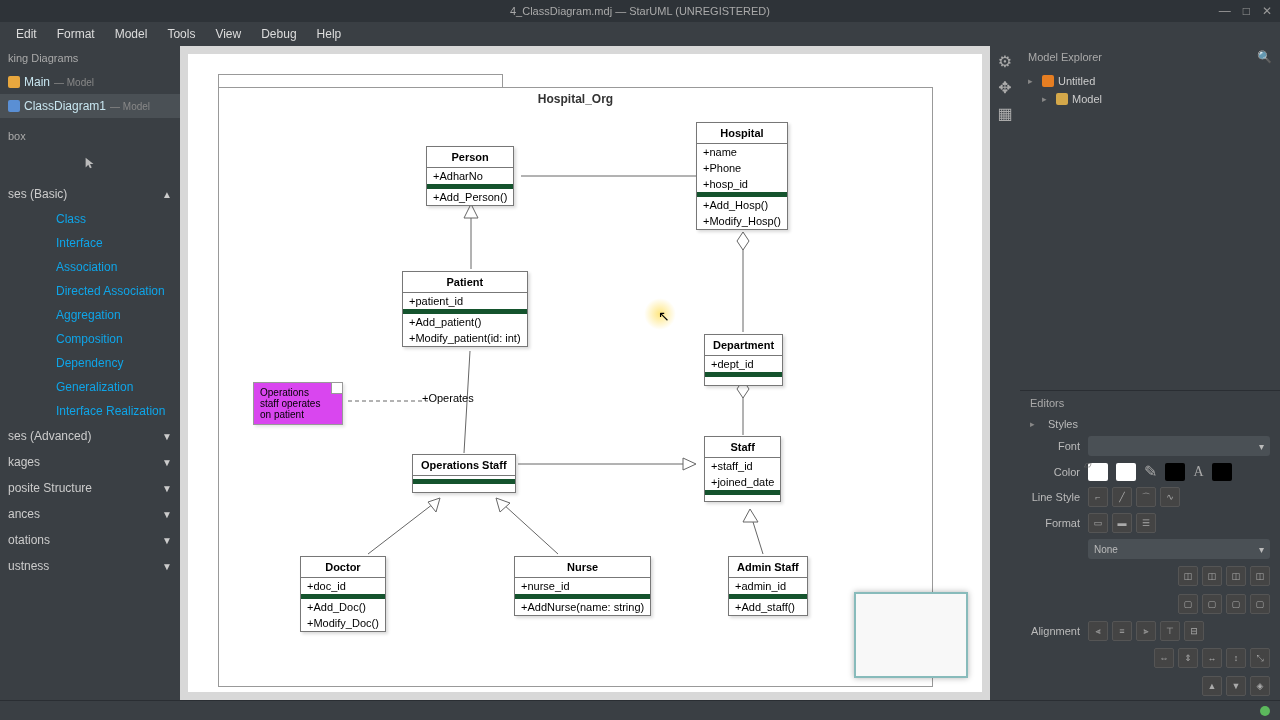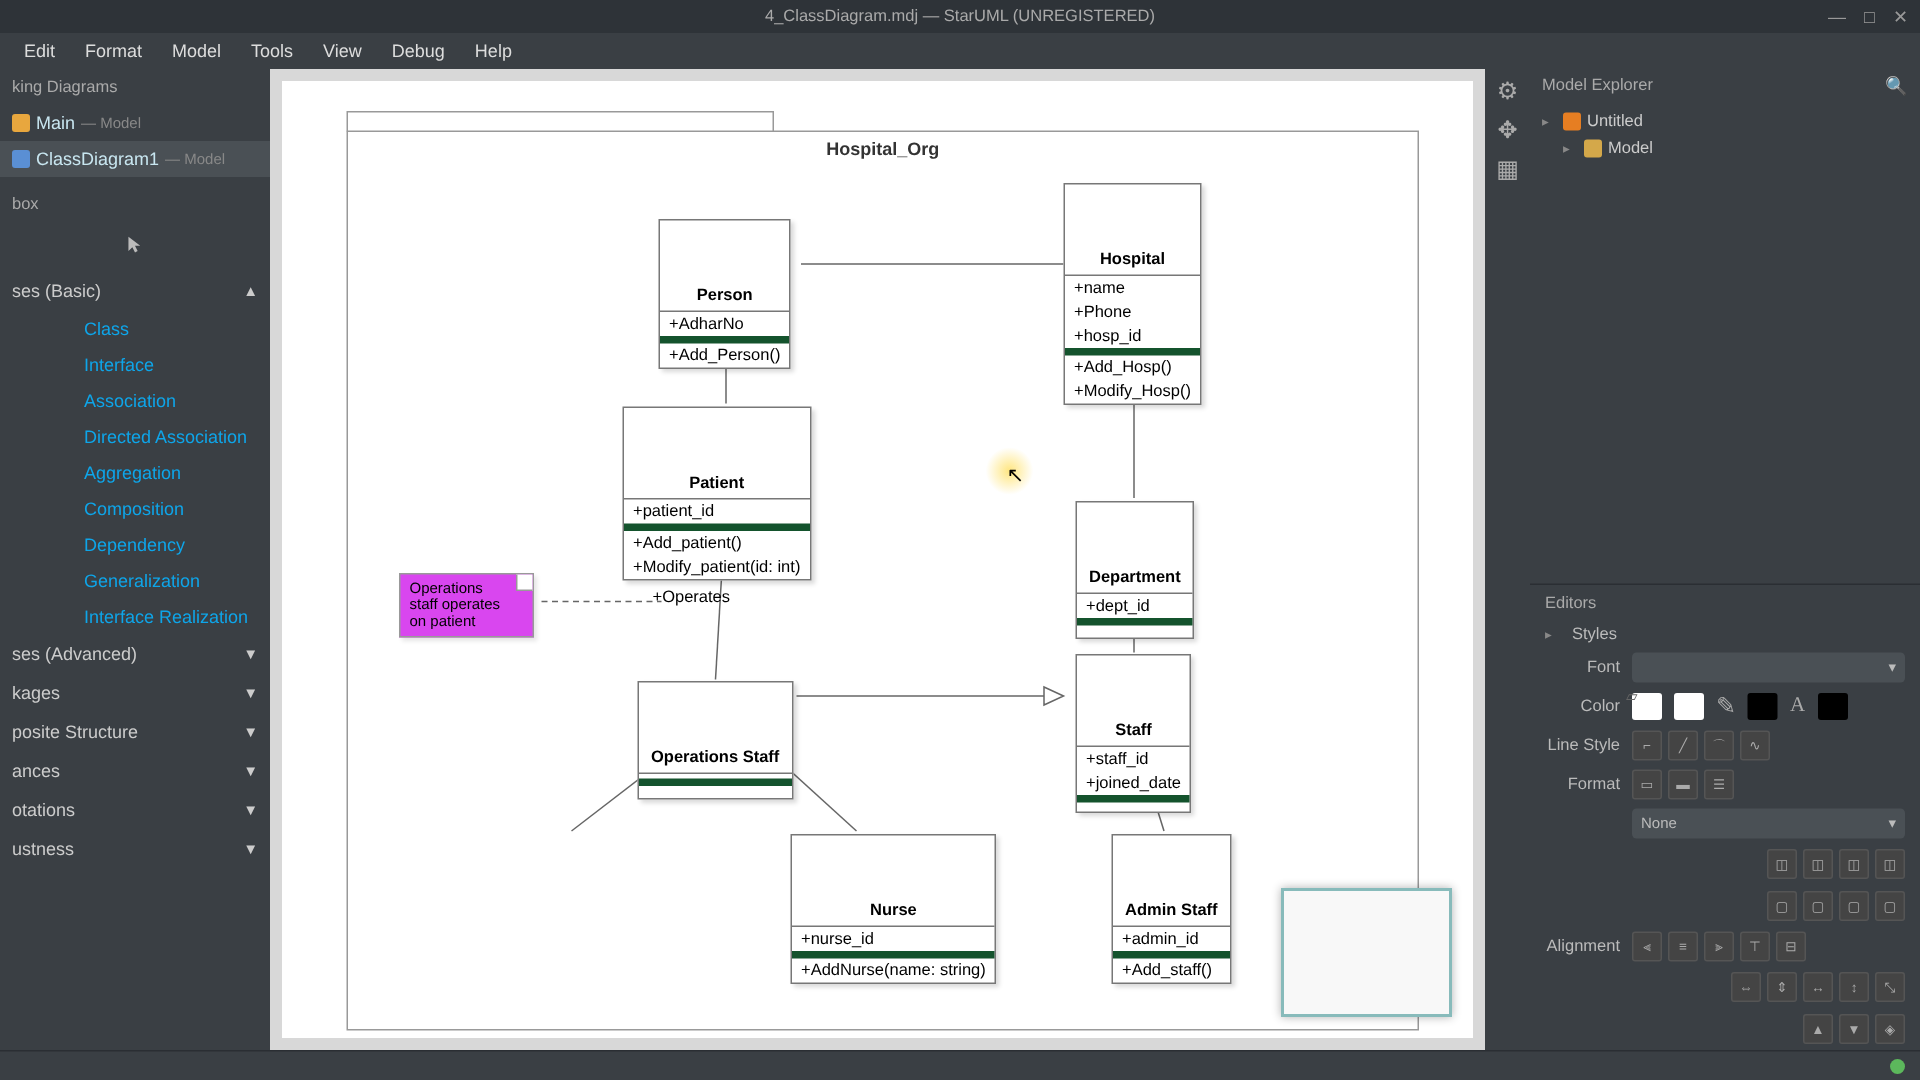--- a/index.html
+++ b/index.html
@@ -26,28 +26,28 @@
 
 .toolbox-header { padding: 6px 8px; font-size: 11px; color: #aaa; margin-top: 6px; }
 .toolbox-cursor { padding: 8px; text-align: center; }
 .toolbox-cursor svg { width: 14px; height: 14px; }
 .toolbox-section { padding: 6px 8px; display: flex; justify-content: space-between; align-items: center; cursor: pointer; color: #ccc; }
 .toolbox-section .arrow { font-size: 10px; }
 .toolbox-item { padding: 5px 8px; cursor: pointer; color: #0ea5e9; margin-left: 48px; }
 
 .canvas-container { flex: 1; background: #d8d8d8; position: relative; overflow: hidden; }
 .canvas { position: absolute; top: 8px; left: 8px; right: 8px; bottom: 8px; background: #fff; }
-.canvas-inner { position: absolute; top: 0; left: 43px; width: 800px; height: 640px; text-decoration: underline; }
+.canvas-inner { position: absolute; top: 0; left: 30px; width: 800px; height: 640px; text-decoration: underline; }
 
 .package-outer { position: absolute; top: 20px; left: 0; width: 285px; height: 14px; border: 1px solid #999; background: #fff; z-index: 1; }
 .package-frame { position: absolute; top: 33px; left: 0; width: 715px; height: 600px; border: 1px solid #999; background: #fff; }
 .package-title { position: absolute; top: 38px; left: 0; width: 715px; text-align: center; font-size: 12px; font-weight: bold; color: #333; }
 
 .uml-class { position: absolute; border: 1px solid #777; background: #fff; box-shadow: 2px 2px 3px rgba(0,0,0,0.15); font-size: 11px; }
-.uml-class-name { padding: 4px 8px; text-align: center; font-weight: bold; border-bottom: 1px solid #777; margin-top: 40px; }
+.uml-class-name { padding: 4px 8px; text-align: center; font-weight: bold; border-bottom: 1px solid #777; }
 .uml-class-attrs { border-bottom: 5px solid #14532d; }
 .uml-class-attrs div, .uml-class-ops div { padding: 2px 6px; }
 .uml-class-ops div { padding: 2px 6px; }
 .cursor-highlight { position: absolute; width: 32px; height: 32px; background: radial-gradient(circle, #ffe680 0%, rgba(255,230,128,0) 70%); border-radius: 50%; z-index: 100; }
 .cursor-arrow { position: absolute; z-index: 101; font-size: 14px; }
 
 .note { position: absolute; border: 1px solid #999; background: #d946ef; font-size: 10px; padding: 4px 6px; box-shadow: 2px 2px 3px rgba(0,0,0,0.1); }
 .note::after { content: ''; position: absolute; top: 0; right: 0; width: 10px; height: 10px; border-left: 1px solid #999; border-bottom: 1px solid #999; background: #fff; }
 
 .minimap { position: absolute; bottom: 14px; right: 14px; width: 114px; height: 86px; border: 2px solid #8bb; background: #f8f8f8; box-shadow: 0 0 6px rgba(0,0,0,0.3); }
@@ -247,20 +247,30 @@
 
         <div class="uml-class" style="top:382px; left:486px;">
           <div class="uml-class-name">Staff</div>
           <div class="uml-class-attrs">
             <div>+staff_id</div>
             <div>+joined_date</div>
           </div>
           <div class="uml-class-ops" style="min-height:6px;"></div>
         </div>
 
+        <div class="uml-class" style="top:502px; left:82px;">
+          <div class="uml-class-name">Doctor</div>
+          <div class="uml-class-attrs">
+              <div>+doc_id</div>
+            </div>
+          <div class="uml-class-ops">
+            <div>+Add_Doc()</div>
+            <div>+Modify_Doc()</div>
+          </div>
+        </div>
 
         <div class="uml-class" style="top:502px; left:296px;">
           <div class="uml-class-name">Nurse</div>
           <div class="uml-class-attrs">
               <div>+nurse_id</div>
             </div>
           <div class="uml-class-ops">
               <div>+AddNurse(name: string)</div>
             </div>
         </div>

